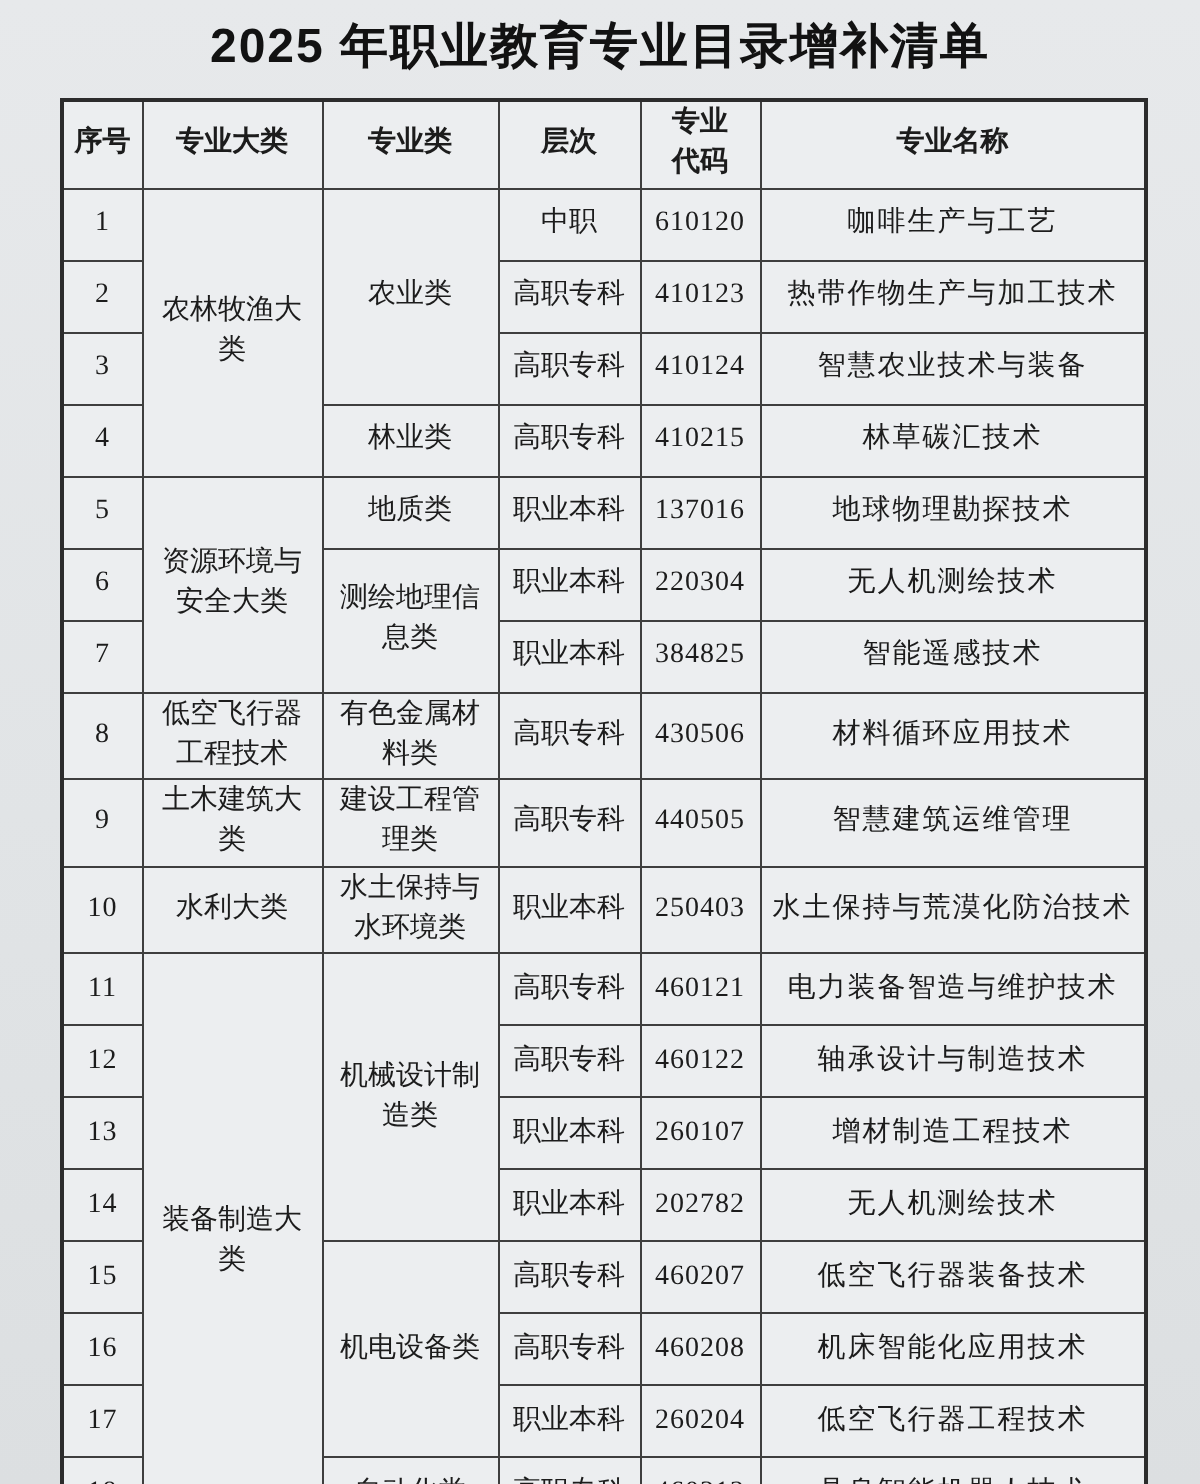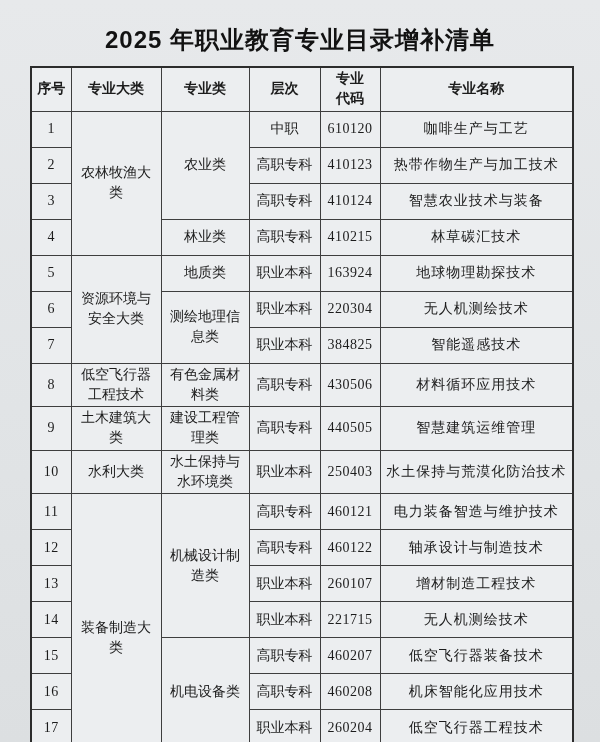--- a/index.html
+++ b/index.html
@@ -9,21 +9,21 @@
   body {
     width: 600px;
     height: 742px;
     overflow: hidden;
     background: linear-gradient(180deg, #e7e9eb 0%, #e1e4e6 55%, #dcdfe1 100%);
     font-family: "Liberation Serif", "DejaVu Serif", serif;
     color: #1c1c1c;
   }
   .page-title {
     margin: 0;
-    padding-top: 24px;
+    padding-top: 7px;
     height: 36px;
     text-align: center;
     font-family: "Liberation Sans", "DejaVu Sans", sans-serif;
     font-size: 24px;
     font-weight: 700;
     letter-spacing: 1px;
     color: #121212;
   }
   table.catalog {
     border-collapse: collapse;
@@ -120,21 +120,21 @@
         <td>林业类</td>
         <td>高职专科</td>
         <td class="code-cell">410215</td>
         <td class="name-cell">林草碳汇技术</td>
       </tr>
       <tr>
         <td class="no-cell">5</td>
         <td rowspan="3">资源环境与安全大类</td>
         <td>地质类</td>
         <td>职业本科</td>
-        <td class="code-cell">163924</td>
+        <td class="code-cell">137016</td>
         <td class="name-cell">地球物理勘探技术</td>
       </tr>
       <tr>
         <td class="no-cell">6</td>
         <td rowspan="2">测绘地理信息类</td>
         <td>职业本科</td>
         <td class="code-cell">220304</td>
         <td class="name-cell">无人机测绘技术</td>
       </tr>
       <tr>
@@ -183,21 +183,21 @@
       </tr>
       <tr>
         <td class="no-cell">13</td>
         <td>职业本科</td>
         <td class="code-cell">260107</td>
         <td class="name-cell">增材制造工程技术</td>
       </tr>
       <tr>
         <td class="no-cell">14</td>
         <td>职业本科</td>
-        <td class="code-cell">221715</td>
+        <td class="code-cell">202782</td>
         <td class="name-cell">无人机测绘技术</td>
       </tr>
       <tr>
         <td class="no-cell">15</td>
         <td rowspan="3">机电设备类</td>
         <td>高职专科</td>
         <td class="code-cell">460207</td>
         <td class="name-cell">低空飞行器装备技术</td>
       </tr>
       <tr>

